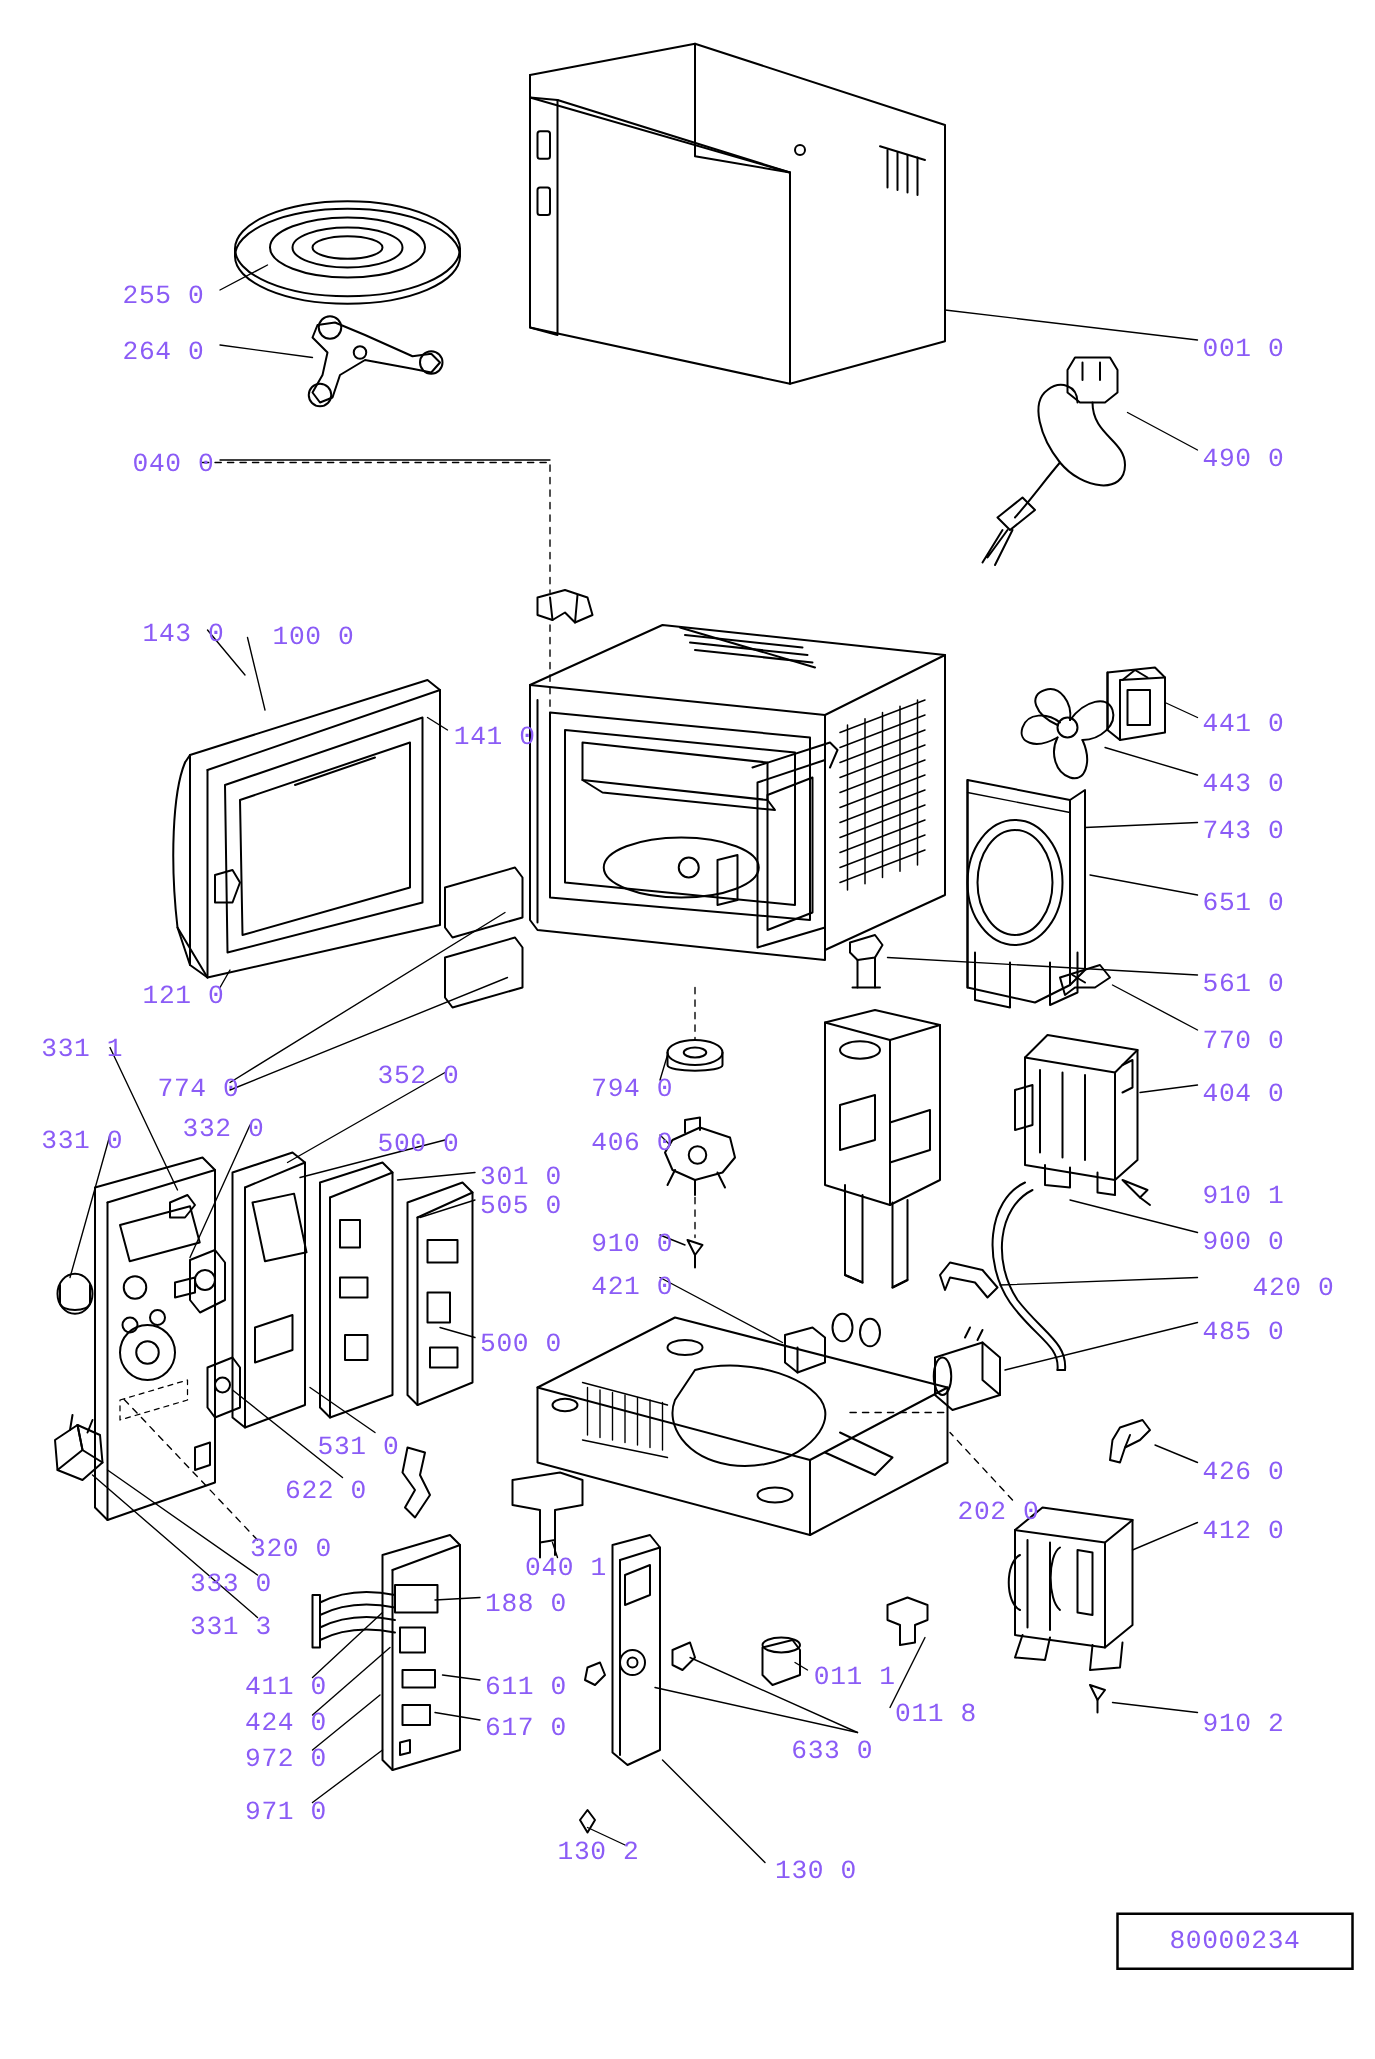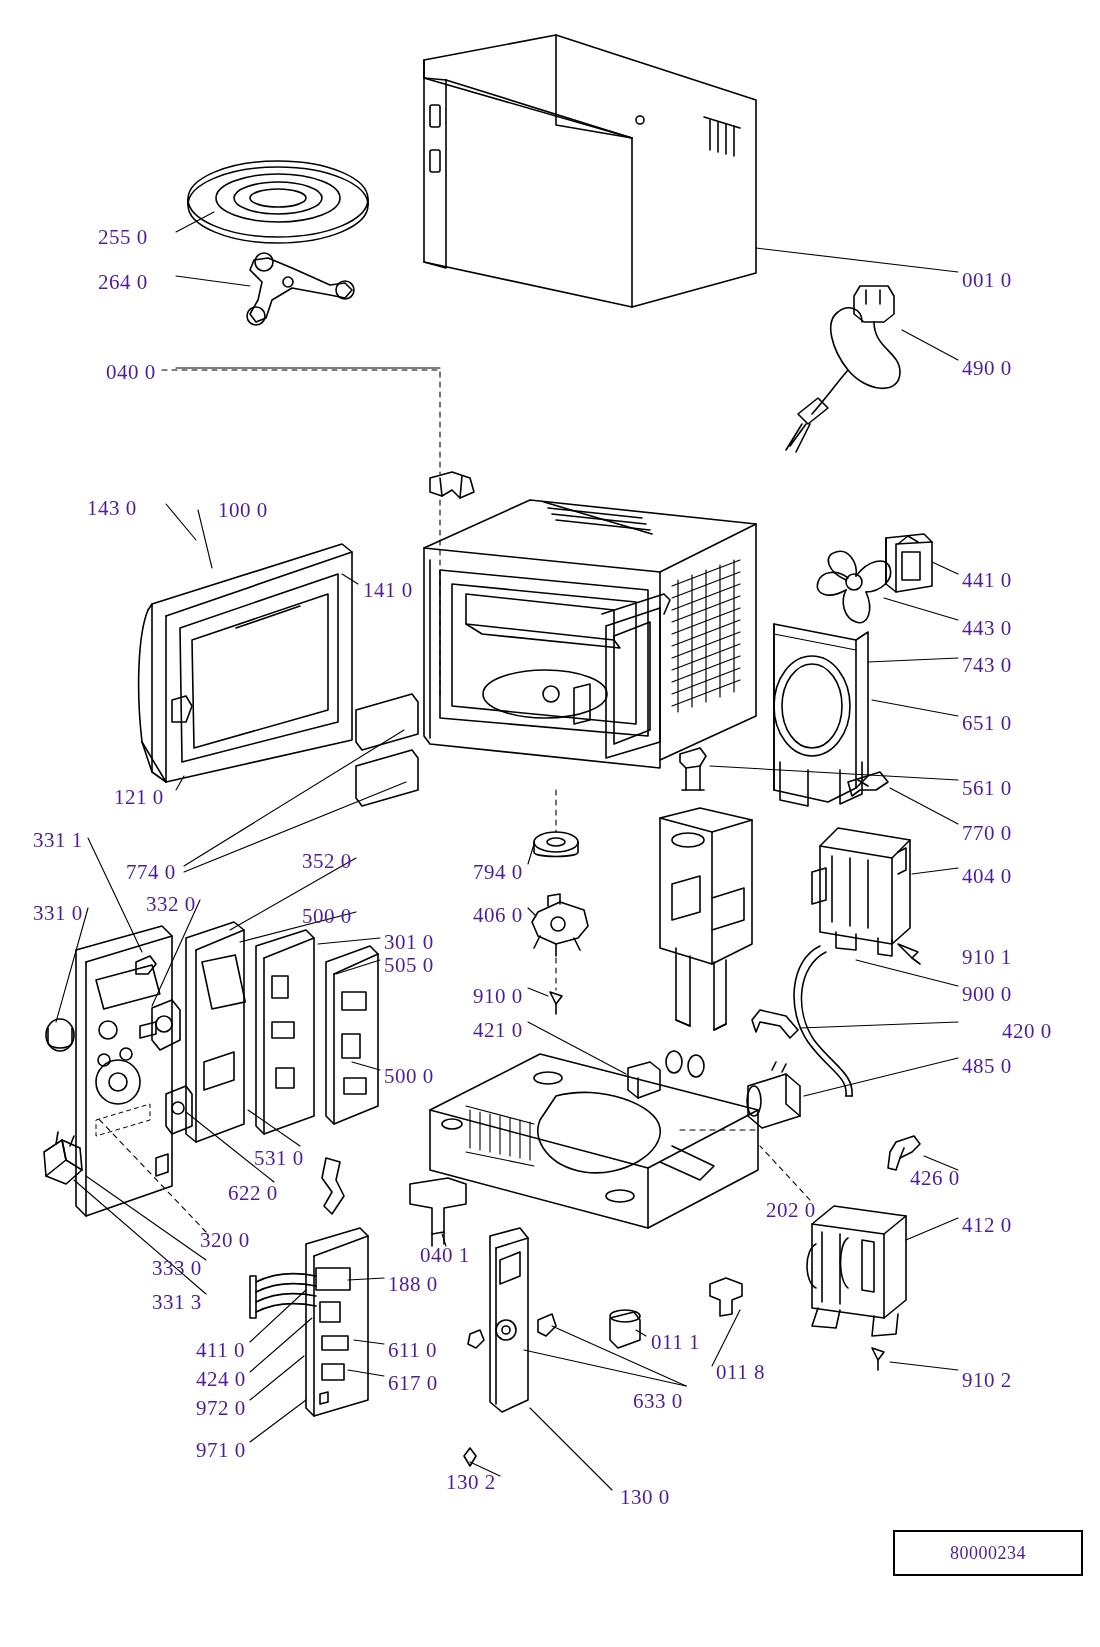--- a/index.html
+++ b/index.html
@@ -18,42 +18,42 @@
     overflow: hidden;
   }
   #artwork {
     position: absolute;
     left: 0; top: 0;
     width: 1100px;
     height: 1647px;
   }
   .label {
     position: absolute;
-    font-family: Liberation Serif, serif;
+    font-family: Liberation Mono, monospace;
     font-size: 21px;
     letter-spacing: 0.5px;
-    color: #4c1d95;
+    color: #8b5cf6;
     white-space: nowrap;
     line-height: 1;
   }
   #drawing-number-box {
     position: absolute;
     left: 893px;
     top: 1530px;
     width: 186px;
     height: 42px;
     border: 2px solid #000;
     background: #fff;
     display: flex;
     align-items: center;
     justify-content: center;
   }
   #drawing-number-box .label {
     position: static;
-    font-size: 18px;
+    font-size: 21px;
     text-align: right;
   }
 </style>
 </head>
 <body>
 
 <div id="sheet">
 
   <svg id="artwork" viewBox="0 0 1100 1647" xmlns="http://www.w3.org/2000/svg">
     <g fill="none" stroke="#000" stroke-width="1.6" stroke-linejoin="round" stroke-linecap="round">
@@ -453,36 +453,36 @@
   <div id="drawing-number-box">
     <span class="label">80000234</span>
   </div>
 
   <div id="callout-layer">
       <div class="label" style="left: 98px; top: 227px;">255  0</div>
       <div class="label" style="left: 98px; top: 272px;">264  0</div>
       <div class="label" style="left: 962px; top: 270px;">001  0</div>
       <div class="label" style="left: 962px; top: 358px;">490  0</div>
       <div class="label" style="left: 106px; top: 362px;">040  0</div>
-      <div class="label" style="left: 87px; top: 498px;">143  0</div>
+      <div class="label" style="left: 114px; top: 498px;">143  0</div>
       <div class="label" style="left: 218px; top: 500px;">100  0</div>
       <div class="label" style="left: 363px; top: 580px;">141  0</div>
       <div class="label" style="left: 114px; top: 787px;">121  0</div>
       <div class="label" style="left: 962px; top: 570px;">441  0</div>
       <div class="label" style="left: 962px; top: 618px;">443  0</div>
       <div class="label" style="left: 962px; top: 655px; text-align: right;">743  0</div>
       <div class="label" style="left: 962px; top: 713px;">651  0</div>
       <div class="label" style="left: 962px; top: 778px;">561  0</div>
       <div class="label" style="left: 962px; top: 823px;">770  0</div>
       <div class="label" style="left: 962px; top: 866px;">404  0</div>
       <div class="label" style="left: 962px; top: 947px;">910  1</div>
       <div class="label" style="left: 962px; top: 984px;">900  0</div>
       <div class="label" style="left: 962px; top: 1021px; margin-left: 40px;">420  0</div>
       <div class="label" style="left: 962px; top: 1056px;">485  0</div>
-      <div class="label" style="left: 910px; top: 1168px;">426  0</div>
+      <div class="label" style="left: 962px; top: 1168px;">426  0</div>
       <div class="label" style="left: 962px; top: 1215px;">412  0</div>
       <div class="label" style="left: 962px; top: 1370px;">910  2</div>
       <div class="label" style="left: 766px; top: 1200px;">202  0</div>
       <div class="label" style="left: 33px; top: 830px;">331  1</div>
       <div class="label" style="left: 33px; top: 903px;">331  0</div>
       <div class="label" style="left: 126px; top: 862px;">774  0</div>
       <div class="label" style="left: 302px; top: 851px;">352  0</div>
       <div class="label" style="left: 146px; top: 894px;">332  0</div>
       <div class="label" style="left: 302px; top: 906px;">500  0</div>
       <div class="label" style="left: 384px; top: 932px;">301  0</div>

